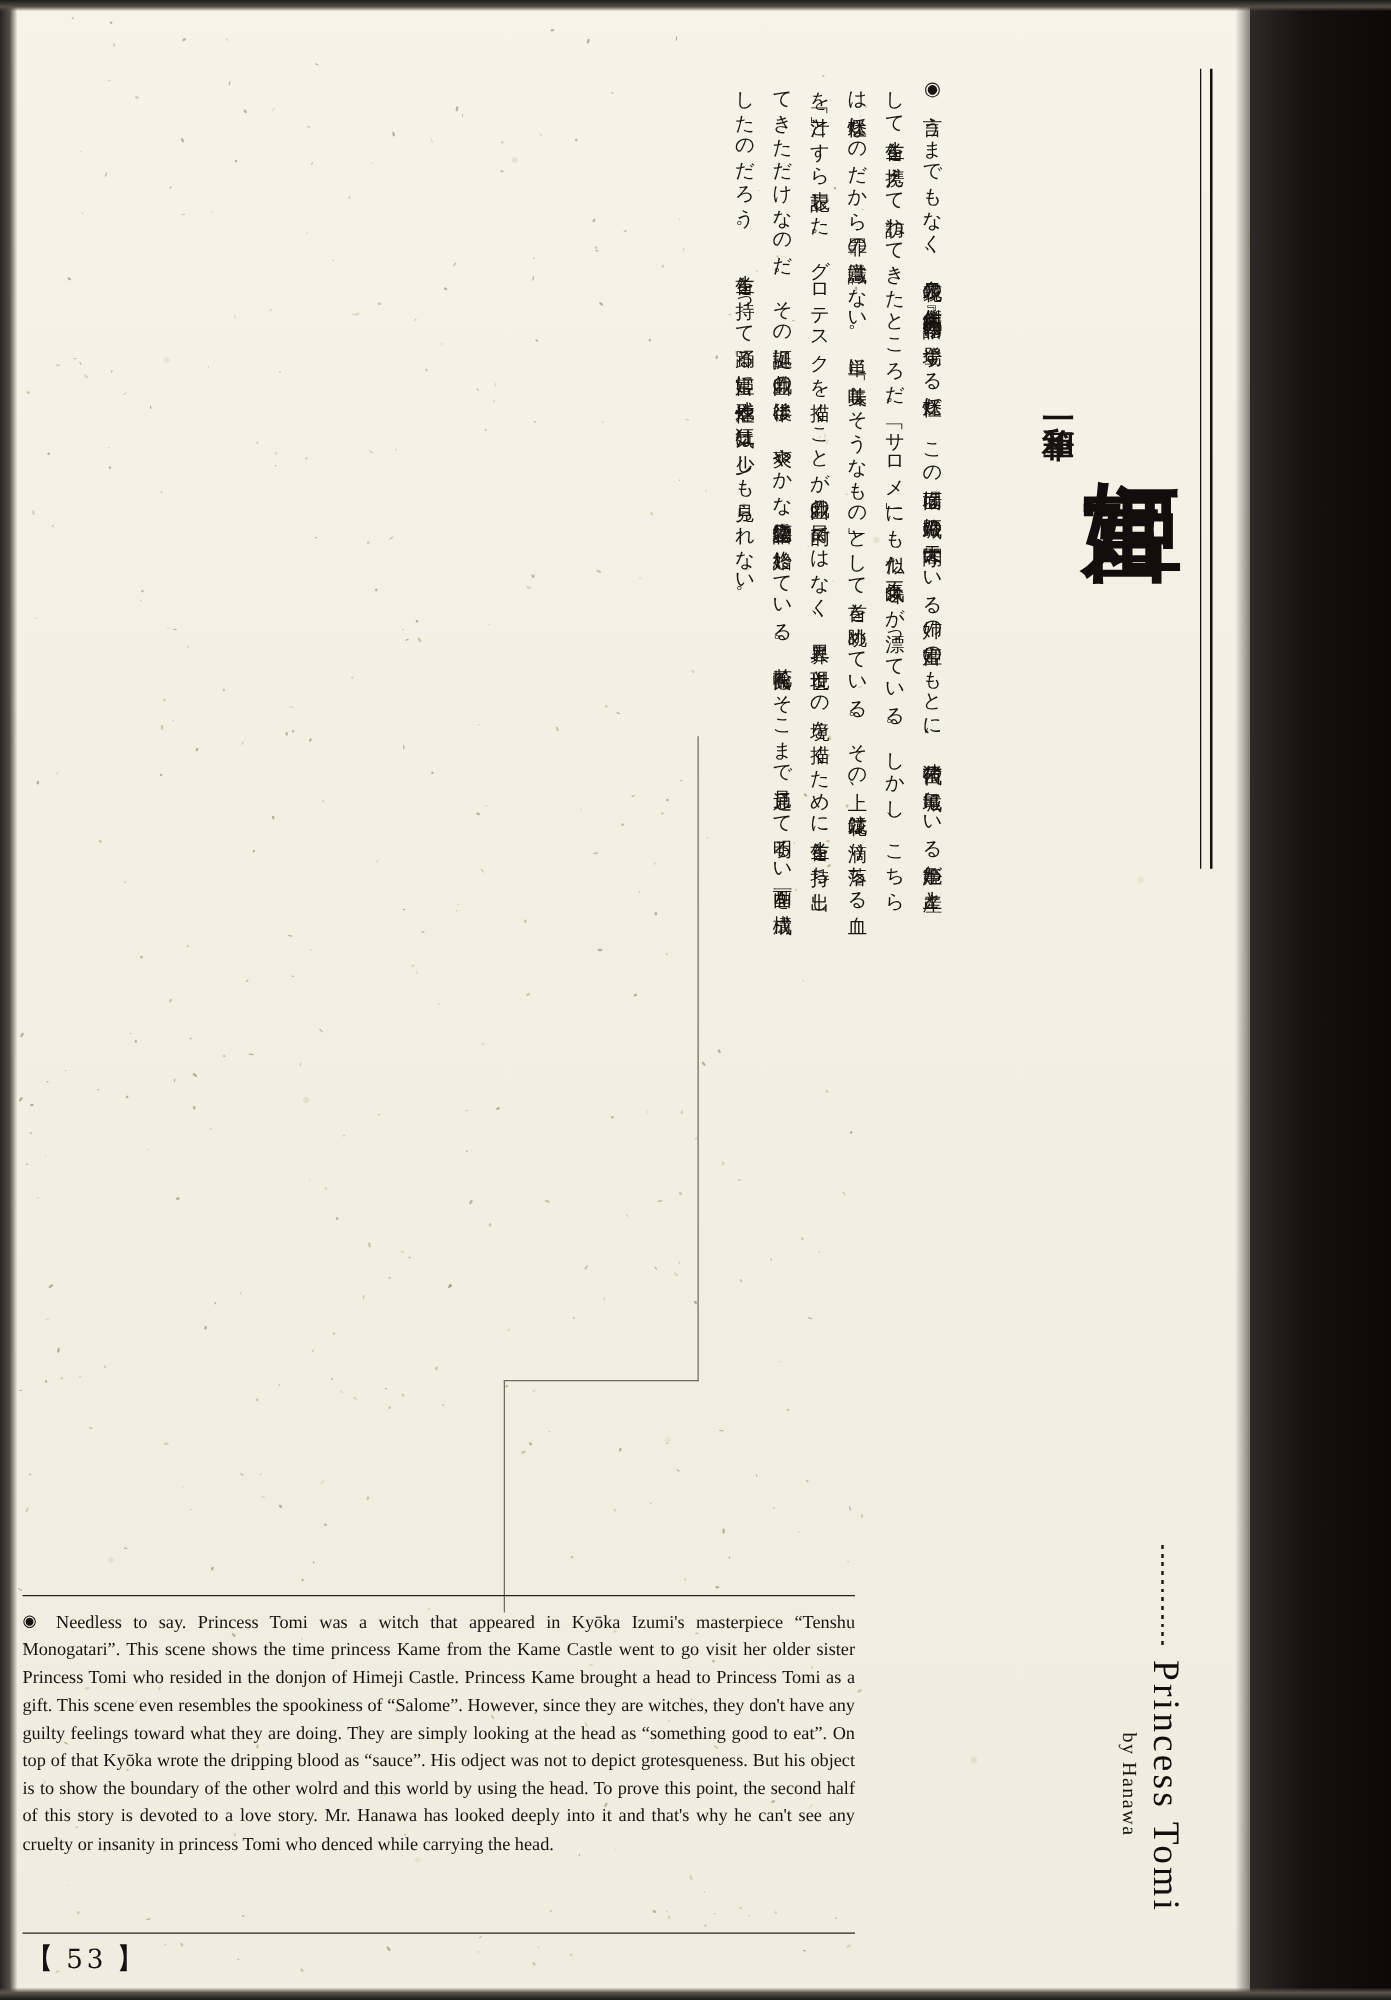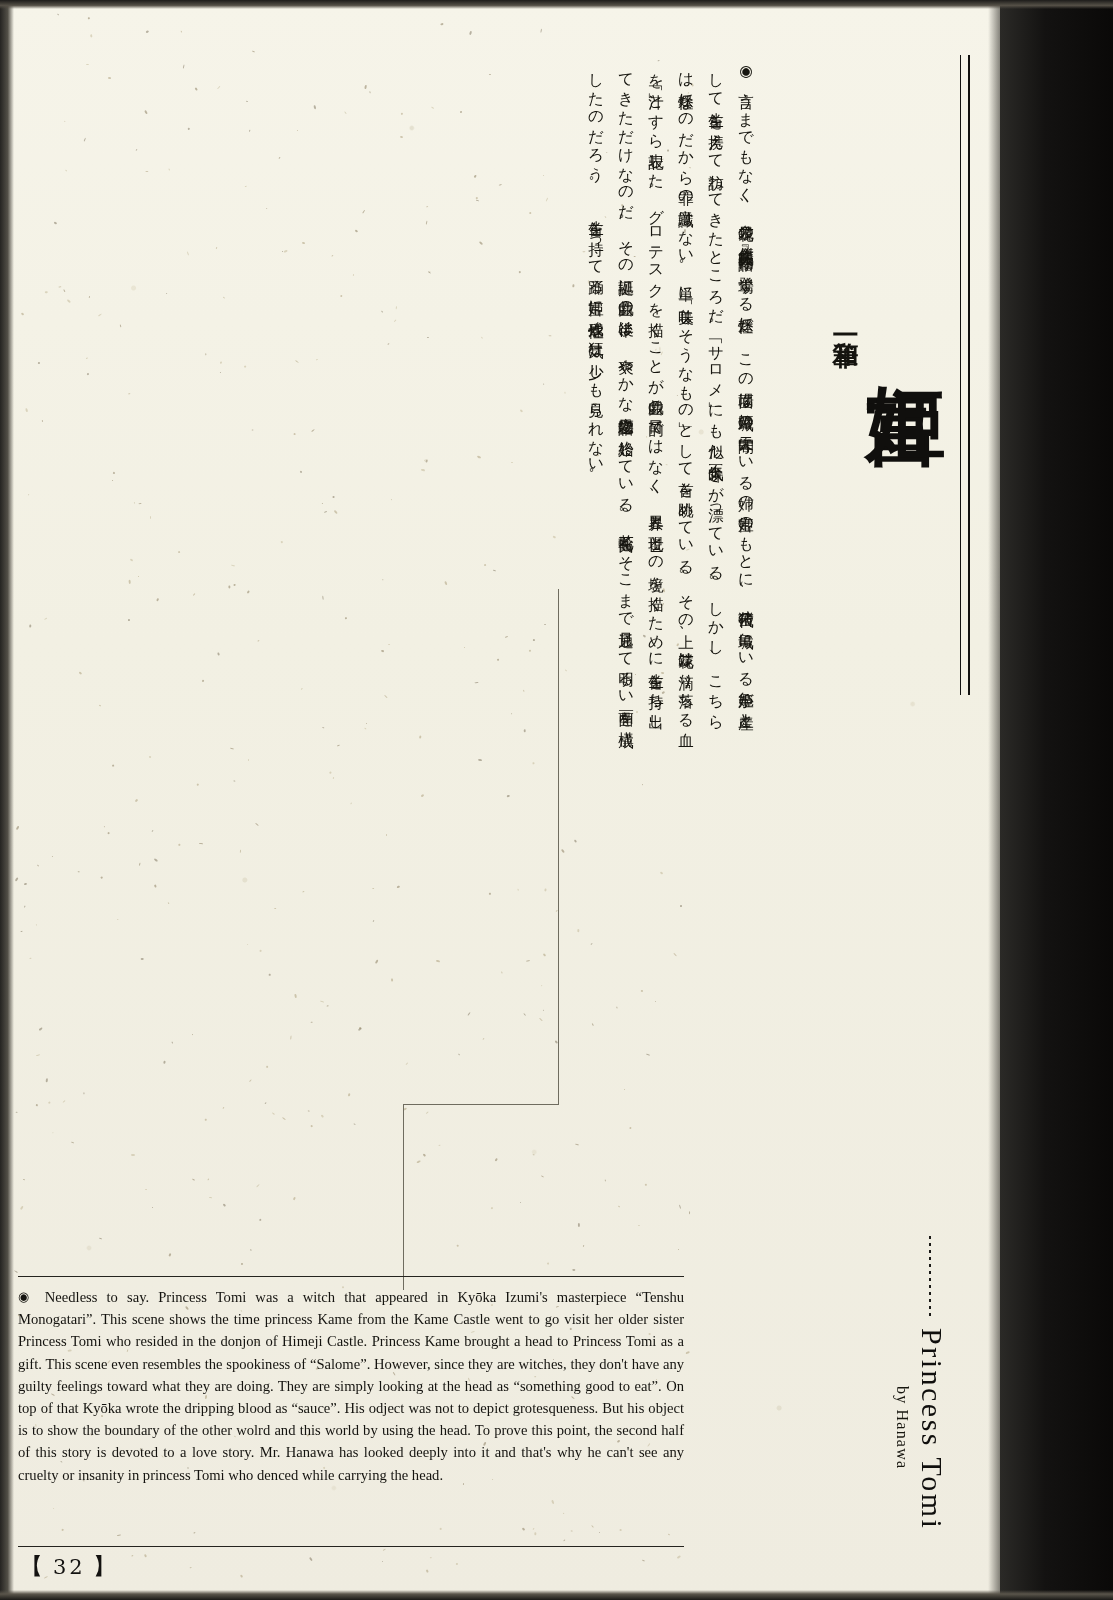--- a/index.html
+++ b/index.html
@@ -697,21 +697,21 @@
   </div>
 
   <div id="caption-rule-top"></div>
   <div id="caption">
     <span class="bullet">◉</span><span>Needless to say. Princess Tomi was a witch that appeared in Kyōka Izumi's masterpiece “Tenshu Monogatari”. This scene shows the time princess Kame from the Kame Castle went to go visit her older sister Princess Tomi who resided in the donjon of Himeji Castle. Princess Kame brought a head to Princess Tomi as a gift. This scene even resembles the spookiness of “Salome”. However, since they are witches, they don't have any guilty feelings toward what they are doing. They are simply looking at the head as “something good to eat”. On top of that Kyōka wrote the dripping blood as “sauce”. His odject was not to depict grotesqueness. But his object is to show the boundary of the other wolrd and this world by using the head. To prove this point, the second half of this story is devoted to a love story. Mr. Hanawa has looked deeply into it and that's why he can't see any cruelty or insanity in princess Tomi who denced while carrying the head.</span>
   </div>
   <div id="caption-rule-bottom"></div>
 
   <div id="folio">
     <span class="brk">【</span>
-    <span class="num">32</span>
+    <span class="num">53</span>
     <span class="brk">】</span>
   </div>
 
   <div id="gutter-inner-edge"></div>
   <div id="gutter-right"></div>
   <div id="gutter-left"></div>
   <div id="page-top-edge"></div>
   <div id="page-bottom-edge"></div>
 </div>
 

